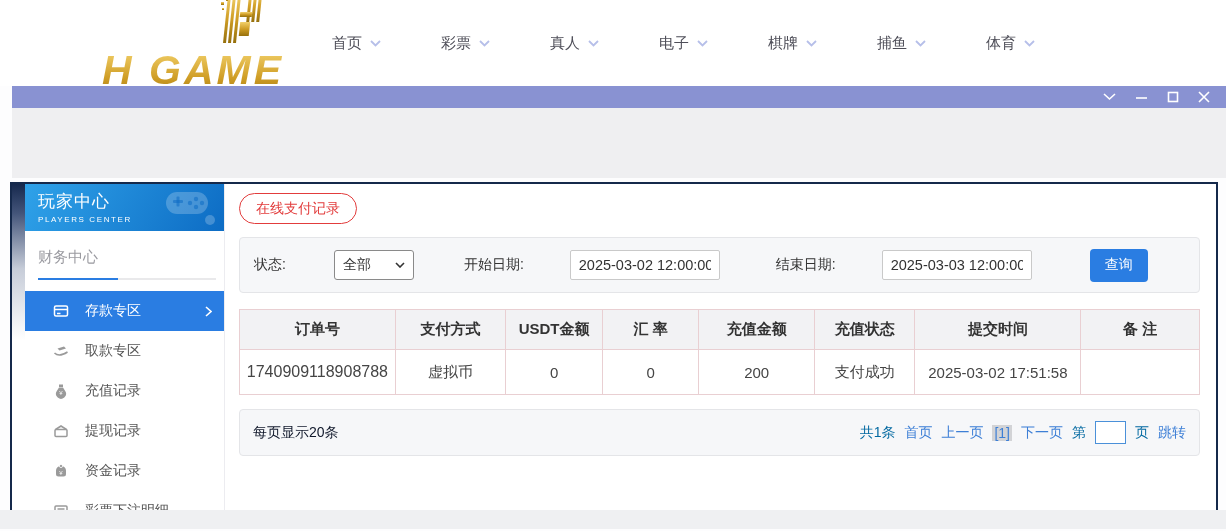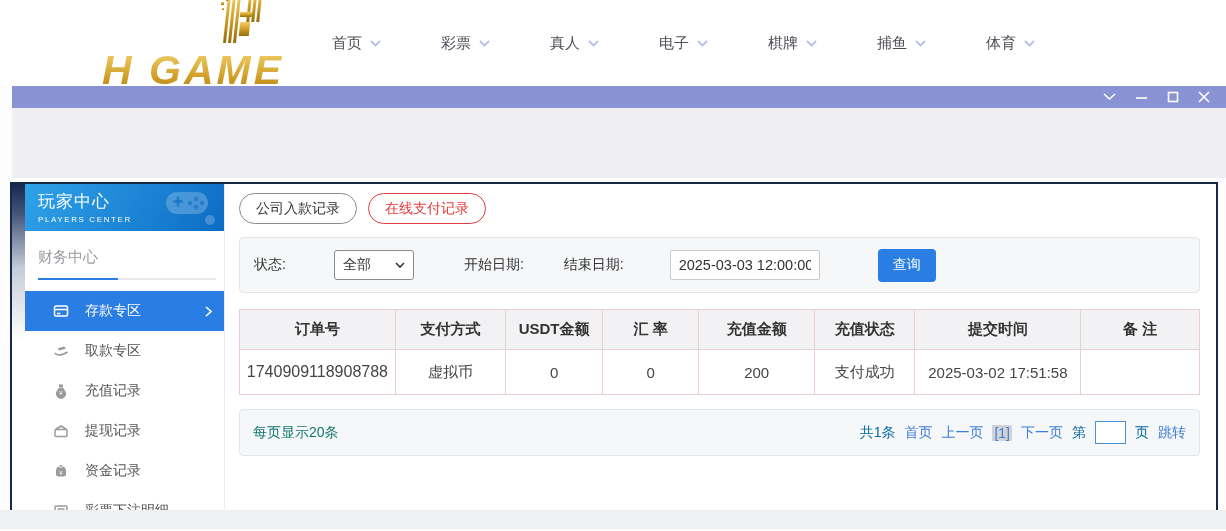--- a/index.html
+++ b/index.html
@@ -91,21 +91,21 @@
   }
   .data-table td {
     height:45px; text-align:center; font-size:15px; color:#454545; background:#fff;
     border:1px solid #e9cfd2; overflow:hidden; white-space:nowrap;
   }
   .data-table td.order { font-size:16px; }
   .pager {
     margin-top:14px; height:47px; background:#f6f7f9; border:1px solid #e4e5e8; border-radius:4px;
     display:flex; align-items:center; justify-content:space-between; padding:0 13px; font-size:14px;
   }
-  .pager-left { color:#0f766e; }
+  .pager-left { color:#0f172a; }
   .pager-right { display:flex; align-items:center; gap:9px; }
   .plink { color:#3d7fd6; cursor:pointer; }
   .pcurrent { color:#3d7fd6; background:#d2d3d6; padding:0 2px; cursor:default; }
   .ptext { color:#0369a1; }
   .pinput { width:31px; height:23px; border:1px solid #4a90d9; background:#fff; }
   
   .footer { height:19px; background:#eff0f2; }
 </style>
 </head>
 <body>
@@ -295,33 +295,33 @@
             <line x1="4.5" y1="8.5" x2="11.5" y2="8.5"></line>
             <line x1="4.5" y1="11" x2="9" y2="11"></line>
         </svg>
         <span>彩票下注明细</span>
       </div>
     </div>
   </div>
 
   <div class="main">
     <div class="tabs">
-      <div class="tab">公司入款记录</div>
       <div class="tab active">在线支付记录</div>
     </div>
 
     <div class="filterbar">
       <span>状态:</span>
       <div class="select-box">
         <span>全部</span>
         <svg width="10" height="6" viewBox="0 0 10 6">
             <polyline points="1,1 5,5 9,1" fill="none" stroke="#333" stroke-width="1.6"></polyline>
           </svg>
       </div>
       <span>开始日期:</span>
+      <input class="date-input" type="text" value="2025-03-02 12:00:00" style="">
       <span>结束日期:</span>
       <input class="date-input" type="text" value="2025-03-03 12:00:00" style="">
       <button class="query-btn">查询</button>
     </div>
 
     <table class="data-table">
       <colgroup>
         <col style="width:155px">
           <col style="width:110px">
           <col style="width:96px">

